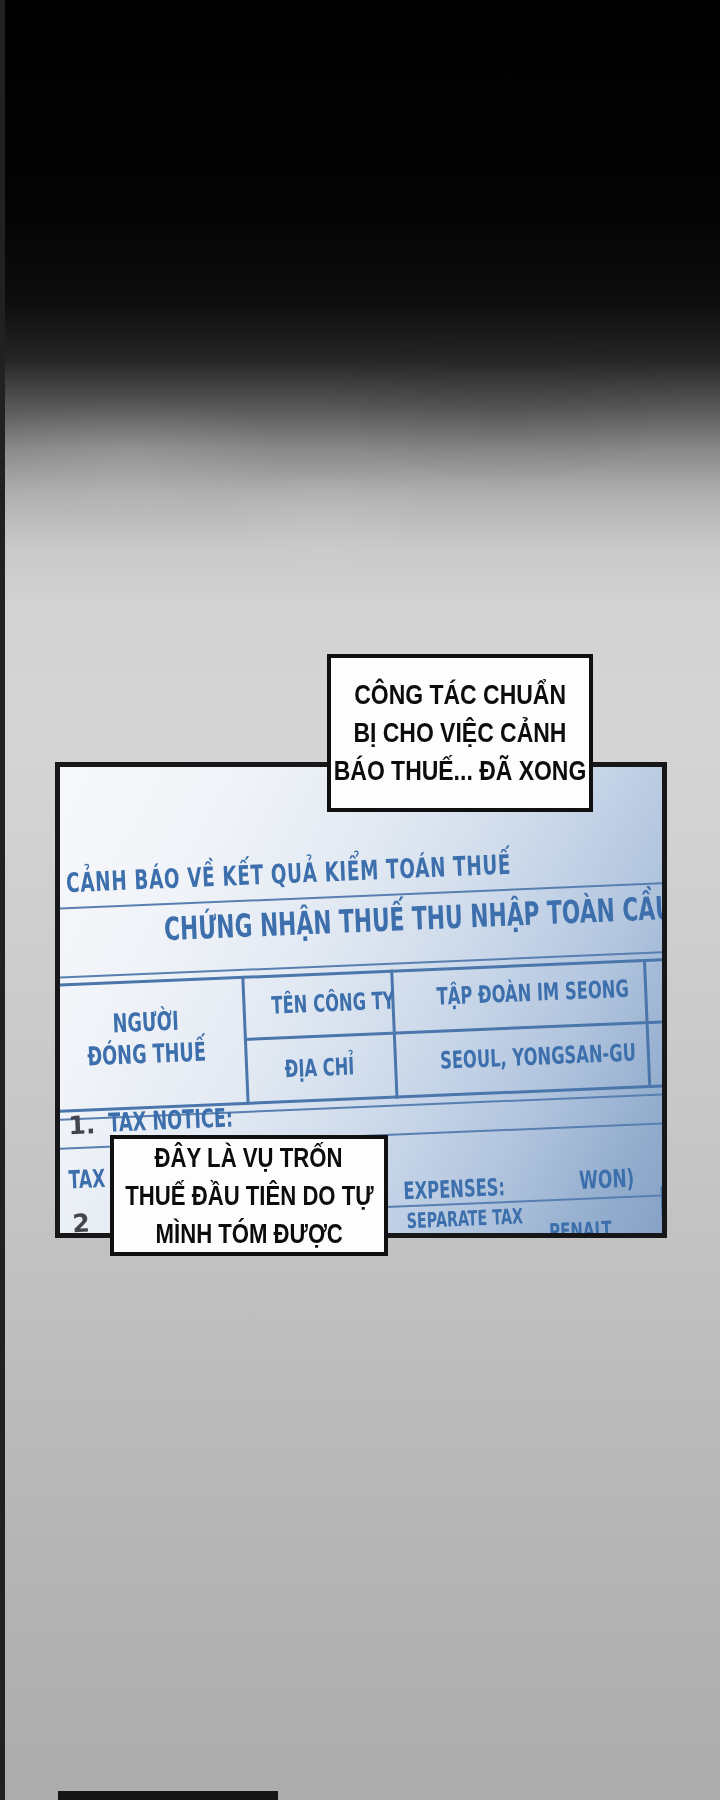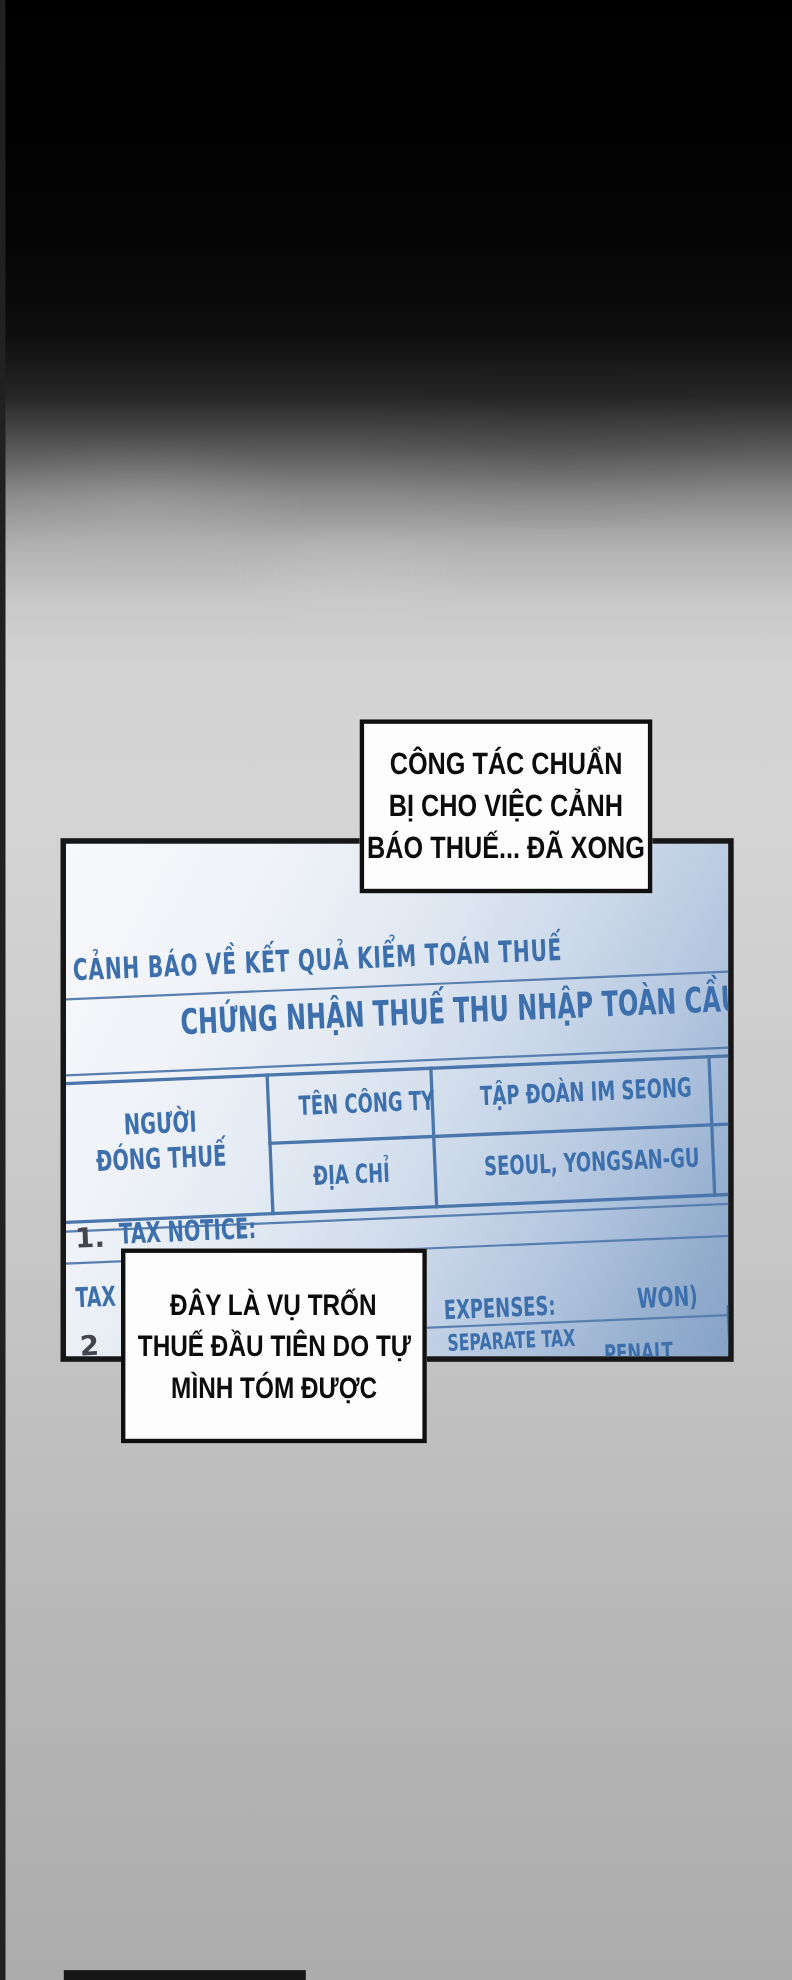--- a/index.html
+++ b/index.html
@@ -60,21 +60,21 @@
     position:absolute;background:#fdfdfd;border:4px solid #101010;box-sizing:border-box;
     display:flex;flex-direction:column;align-items:center;justify-content:center;
     z-index:2;color:#0c0c0c;font-family:"Liberation Sans",sans-serif;font-weight:bold;
     text-align:right;
   }
   .caption .cap-line{
     display:block;line-height:38px;white-space:nowrap;
     transform:scaleX(0.82);transform-origin:50% 50%;
   }
   #cap-top{left:327px;top:654px;width:266px;height:158px;font-size:28px;}
-  #cap-bottom{left:110px;top:1135px;width:278px;height:177px;font-size:27px;}
+  #cap-bottom{left:110px;top:1135px;width:278px;height:121px;font-size:27px;}
 </style>
 </head>
 <body>
 
 <div class="bg"></div>
 <div class="bg-mottle"></div>
 <div class="left-strip"></div>
 <div class="next-panel-stub"></div>
 
 <div class="doc">

